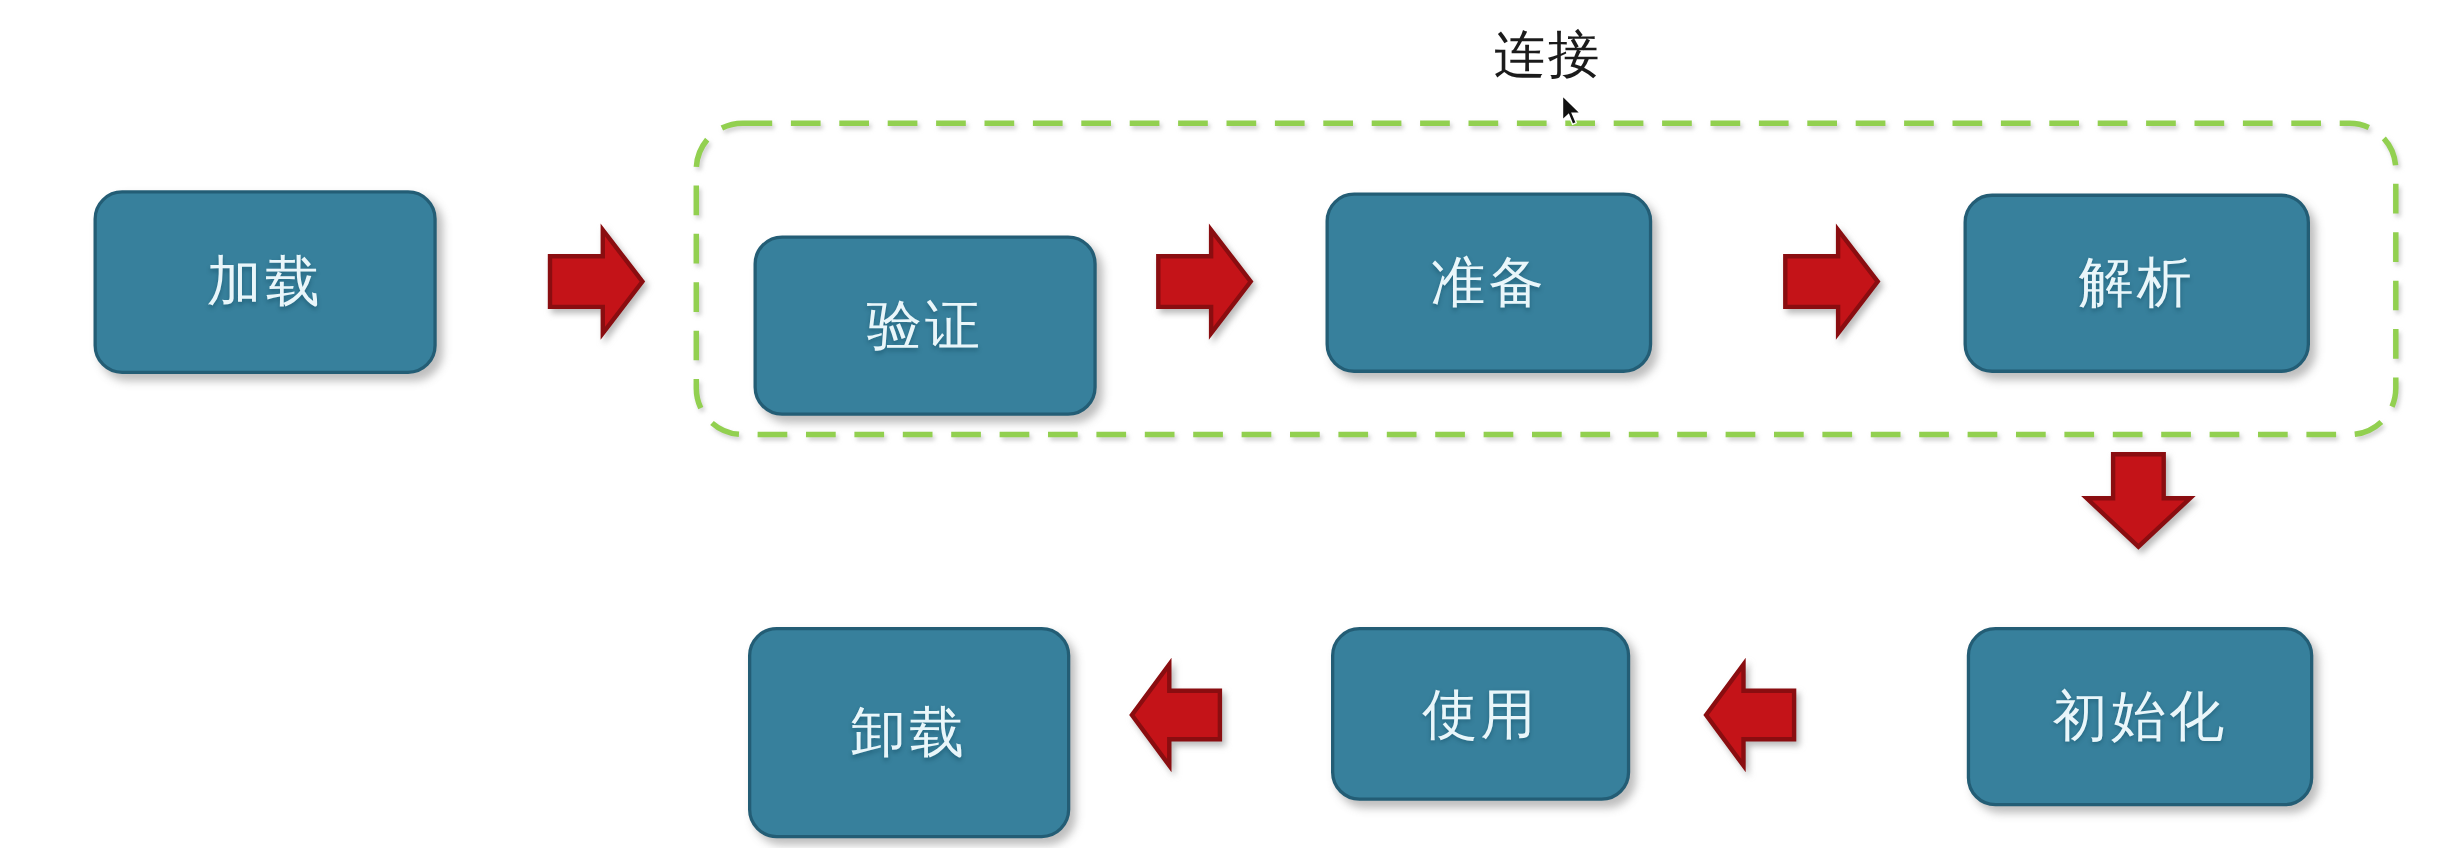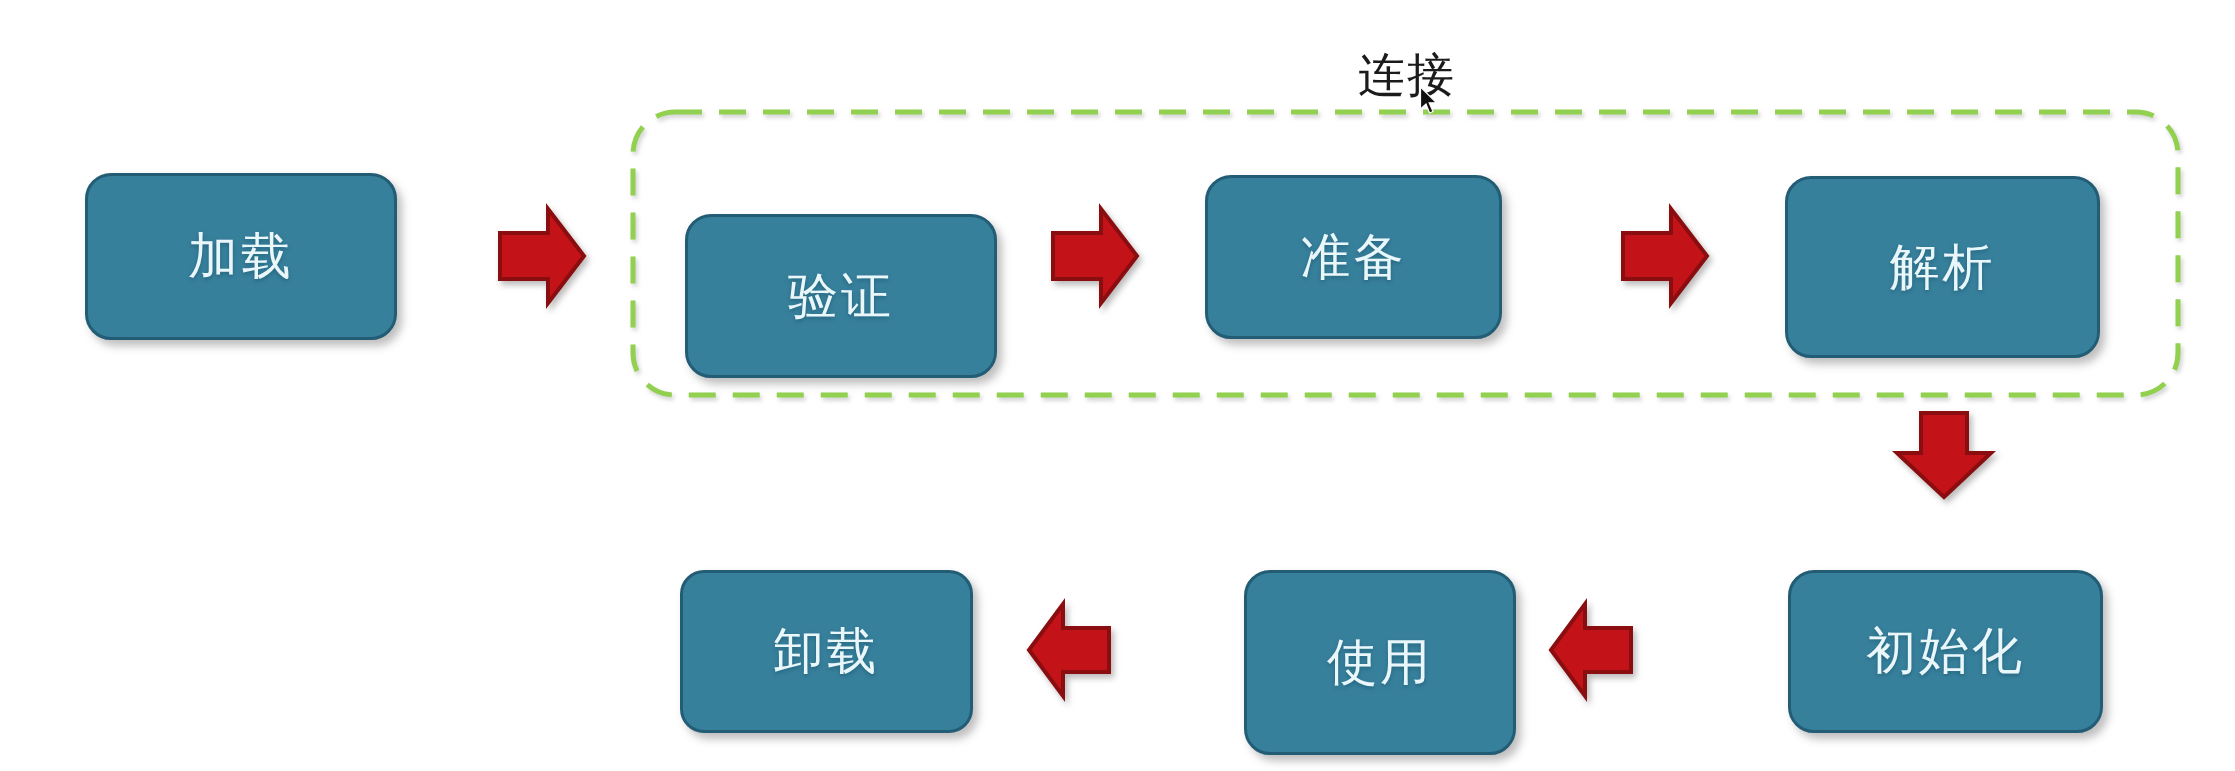--- a/index.html
+++ b/index.html
@@ -59,47 +59,47 @@
 </style>
 </head>
 <body>
 
 <div class="canvas">
 
   <svg class="group-rect" style="left:628px;top:107px;" width="1556" height="294" viewBox="0 0 1556 294">
     <rect x="5" y="5" width="1545" height="283" rx="42" ry="42"></rect>
   </svg>
 
-  <div class="group-label" style="left:1358px;top:44px;">连接</div>
+  <div class="group-label" style="left:1358px;top:18px;">连接</div>
 
   <div class="node" style="left:85px;top:173px;width:312px;height:167px;">
     <span class="node-label">加载</span>
   </div>
 
   <div class="node" style="left:685px;top:176px;width:312px;height:164px;margin-top:38px;">
     <span class="node-label">验证</span>
   </div>
 
   <div class="node" style="left:1205px;top:175px;width:297px;height:164px;text-align:right;">
     <span class="node-label">准备</span>
   </div>
 
-  <div class="node" style="left:1785px;top:176px;width:315px;height:182px;">
+  <div class="node" style="left:1785px;top:176px;width:315px;height:163px;">
     <span class="node-label">解析</span>
   </div>
 
   <div class="node" style="left:1788px;top:570px;width:315px;height:163px;">
     <span class="node-label">初始化</span>
   </div>
 
-  <div class="node" style="left:1210px;top:570px;width:272px;height:185px;margin-left:34px;">
+  <div class="node" style="left:1210px;top:570px;width:272px;height:158px;">
     <span class="node-label">使用</span>
   </div>
 
-  <div class="node" style="left:680px;top:570px;width:293px;height:163px;border-radius:24px;">
+  <div class="node" style="left:680px;top:570px;width:293px;height:192px;">
     <span class="node-label">卸载</span>
   </div>
 
   <svg class="arrow" style="left:497px;top:200px;" width="90" height="112" viewBox="0 0 90 112">
     <polygon points="3,33 51,33 51,9 87,56 51,103 51,79 3,79"></polygon>
   </svg>
 
   <svg class="arrow" style="left:1050px;top:200px;" width="90" height="112" viewBox="0 0 90 112">
     <polygon points="3,33 51,33 51,9 87,56 51,103 51,79 3,79"></polygon>
   </svg>

